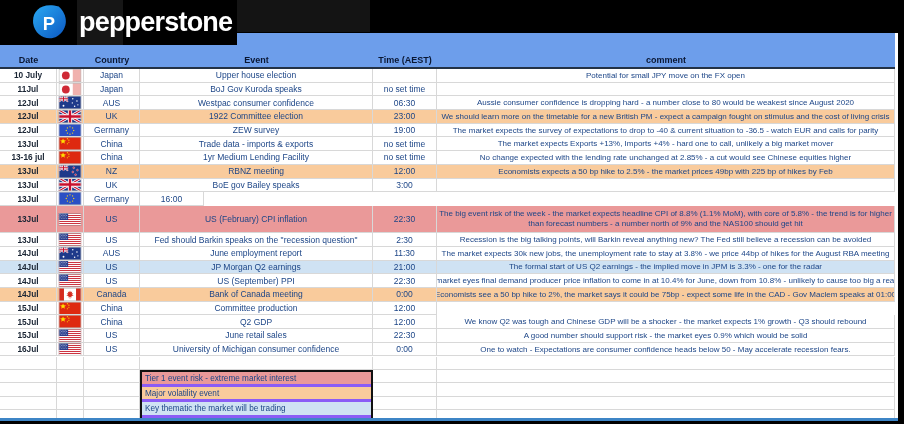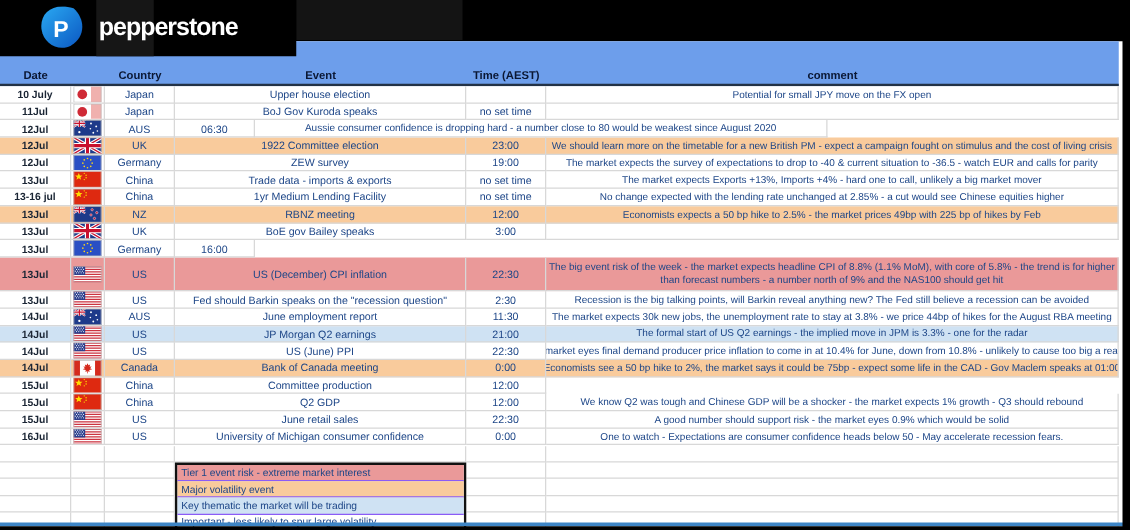--- a/index.html
+++ b/index.html
@@ -4,21 +4,21 @@
 <style>
   html,body{margin:0;padding:0;background:#fff;}
   .screen{position:relative;width:904px;height:424px;background:#ffffff;overflow:hidden;
           font-family:"Liberation Sans",sans-serif;}
   .banner{position:absolute;left:0;top:0;width:899px;height:33px;background:#000;}
   .banner-accent{position:absolute;left:237px;top:0;width:133px;height:32px;background:#141414;}
   .logo-box{position:absolute;left:0;top:0;width:237px;height:45px;background:#000;display:flex;
             align-items:center;padding-left:30px;box-sizing:border-box;z-index:4;}
   .logo-accent{position:absolute;left:77px;top:0;width:46px;height:45px;background:#161616;}
   .pick{width:40px;height:36px;position:relative;z-index:2;}
-  .wordmark{color:#fff;font-size:20px;font-weight:bold;letter-spacing:-0.8px;margin-left:9px;
+  .wordmark{color:#fff;font-size:27px;font-weight:bold;letter-spacing:-0.8px;margin-left:9px;
             position:relative;z-index:2;}
   .hdr{position:absolute;left:0;top:33px;width:895px;height:34px;background:#6d9eeb;
        border-bottom:2px solid #233246;display:flex;align-items:flex-end;}
   .hcell{display:flex;align-items:center;justify-content:center;font-weight:bold;font-size:9px;
          color:#0a1733;height:15px;box-sizing:border-box;}
   .rows{position:absolute;left:0;top:69px;width:895px;}
   .row{display:flex;height:13.7px;background:#fff;}
   .row.tall{height:27.4px;}
   .cell{box-sizing:border-box;border-right:1px solid #d8d8d8;border-bottom:1px solid #d8d8d8;
         display:flex;align-items:center;justify-content:center;font-size:8.5px;color:#1c4587;
@@ -26,21 +26,21 @@
   .date{font-weight:bold;color:#1a2534;font-size:8.3px;}
   .comment{font-size:8px;}
   .tall .comment{white-space:normal;text-align:center;line-height:1.3;}
   .flag{width:24px;height:13px;display:block;}
   .bottomgrid{position:absolute;left:0;top:356.7px;width:895px;}
   .brow{display:flex;height:13.3px;}
   .bcell{box-sizing:border-box;border-right:1px solid #d8d8d8;border-bottom:1px solid #d8d8d8;}
   .legend{position:absolute;left:140px;top:369.9px;width:233px;box-sizing:border-box;
           border:2px solid #111;background:#fff;z-index:3;}
   .lrow{height:12.3px;display:flex;align-items:center;padding-left:3px;font-size:8.2px;
-        color:#1c4587;border-bottom:1px solid #8b5cf6;white-space:nowrap;overflow:hidden;}
+        color:#1c4587;border-bottom:3px solid #8b5cf6;white-space:nowrap;overflow:hidden;}
   .lrow:last-child{border-bottom:none;}
   .bottom-blue{position:absolute;left:0;top:418px;width:904px;height:3px;background:#3d85c6;z-index:5;}
   .bottom-black{position:absolute;left:0;top:421px;width:904px;height:3px;background:#000;z-index:6;}
   .right-edge{position:absolute;right:0;top:0;width:6px;height:424px;background:#000;z-index:6;}
 </style>
 </head>
 <body>
 
 <div class="screen">
   <div class="banner">
@@ -118,20 +118,21 @@
               <circle cx="15" cy="3" r="0.8" fill="#fff"></circle>
               <circle cx="19.5" cy="5.5" r="0.8" fill="#fff"></circle>
               <circle cx="14.5" cy="7.5" r="0.7" fill="#fff"></circle>
               <circle cx="20.5" cy="9.5" r="0.7" fill="#fff"></circle>
               <circle cx="17" cy="11" r="0.8" fill="#fff"></circle>
               <rect x="0.3" y="0.3" width="23.4" height="13.4" fill="none" stroke="#bbb" stroke-width="0.6"></rect>
             </svg>
           </span>
         </div>
         <div class="cell" style="width: 56px;">AUS</div>
+        <div class="cell" style="width: 233px;">Westpac consumer confidence</div>
         <div class="cell" style="width: 64px;">06:30</div>
         <div class="cell comment" style="width: 458px;">Aussie consumer confidence is dropping hard - a number close to 80 would be weakest since August 2020</div>
       </div>
       <div class="row" style="background: rgb(249, 203, 156);">
         <div class="cell date" style="width: 57px;">12Jul</div>
         <div class="cell" style="width: 27px;">
           <span>
             <svg class="flag" viewBox="0 0 24 14">
               <rect width="24" height="14" fill="#1e3a8a"></rect>
               <path d="M0,0 L24,14 M24,0 L0,14" stroke="#fff" stroke-width="3"></path>
@@ -302,21 +303,21 @@
                 <circle cx="2.5" cy="5.7" r="0.45"></circle>
                 <circle cx="4.5" cy="5.7" r="0.45"></circle>
                 <circle cx="6.5" cy="5.7" r="0.45"></circle>
                 <circle cx="8.5" cy="5.7" r="0.45"></circle>
               </g>
               <rect x="0.3" y="0.3" width="23.4" height="13.4" fill="none" stroke="#bbb" stroke-width="0.6"></rect>
             </svg>
           </span>
         </div>
         <div class="cell" style="width: 56px;">US</div>
-        <div class="cell" style="width: 233px;">US (December) CPI inflation</div>
+        <div class="cell" style="width: 233px;">US (February) CPI inflation</div>
         <div class="cell" style="width: 64px;">22:30</div>
         <div class="cell comment" style="width: 458px;">The big event risk of the week - the market expects headline CPI of 8.8% (1.1% MoM), with core of 5.8% - the trend is for higher than forecast numbers - a number north of 9% and the NAS100 should get hit</div>
       </div>
       <div class="row" style="background: rgb(255, 255, 255);">
         <div class="cell date" style="width: 57px;">13Jul</div>
         <div class="cell" style="width: 27px;">
           <span>
             <svg class="flag" viewBox="0 0 24 14">
               <rect width="24" height="14" fill="#cc3340"></rect>
               <rect y="1.1" width="24" height="1.05" fill="#fff"></rect>
@@ -447,21 +448,21 @@
                 <circle cx="2.5" cy="5.7" r="0.45"></circle>
                 <circle cx="4.5" cy="5.7" r="0.45"></circle>
                 <circle cx="6.5" cy="5.7" r="0.45"></circle>
                 <circle cx="8.5" cy="5.7" r="0.45"></circle>
               </g>
               <rect x="0.3" y="0.3" width="23.4" height="13.4" fill="none" stroke="#bbb" stroke-width="0.6"></rect>
             </svg>
           </span>
         </div>
         <div class="cell" style="width: 56px;">US</div>
-        <div class="cell" style="width: 233px;">US (June) PPI</div>
+        <div class="cell" style="width: 233px;">US (September) PPI</div>
         <div class="cell" style="width: 64px;">22:30</div>
         <div class="cell comment" style="width: 458px;">The market eyes final demand producer price inflation to come in at 10.4% for June, down from 10.8% - unlikely to cause too big a reaction</div>
       </div>
       <div class="row" style="background: rgb(249, 203, 156);">
         <div class="cell date" style="width: 57px;">14Jul</div>
         <div class="cell" style="width: 27px;">
           <span>
             <svg class="flag" viewBox="0 0 24 14">
               <rect width="24" height="14" fill="#fff"></rect>
               <rect width="5.5" height="14" fill="#d52b1e"></rect>

